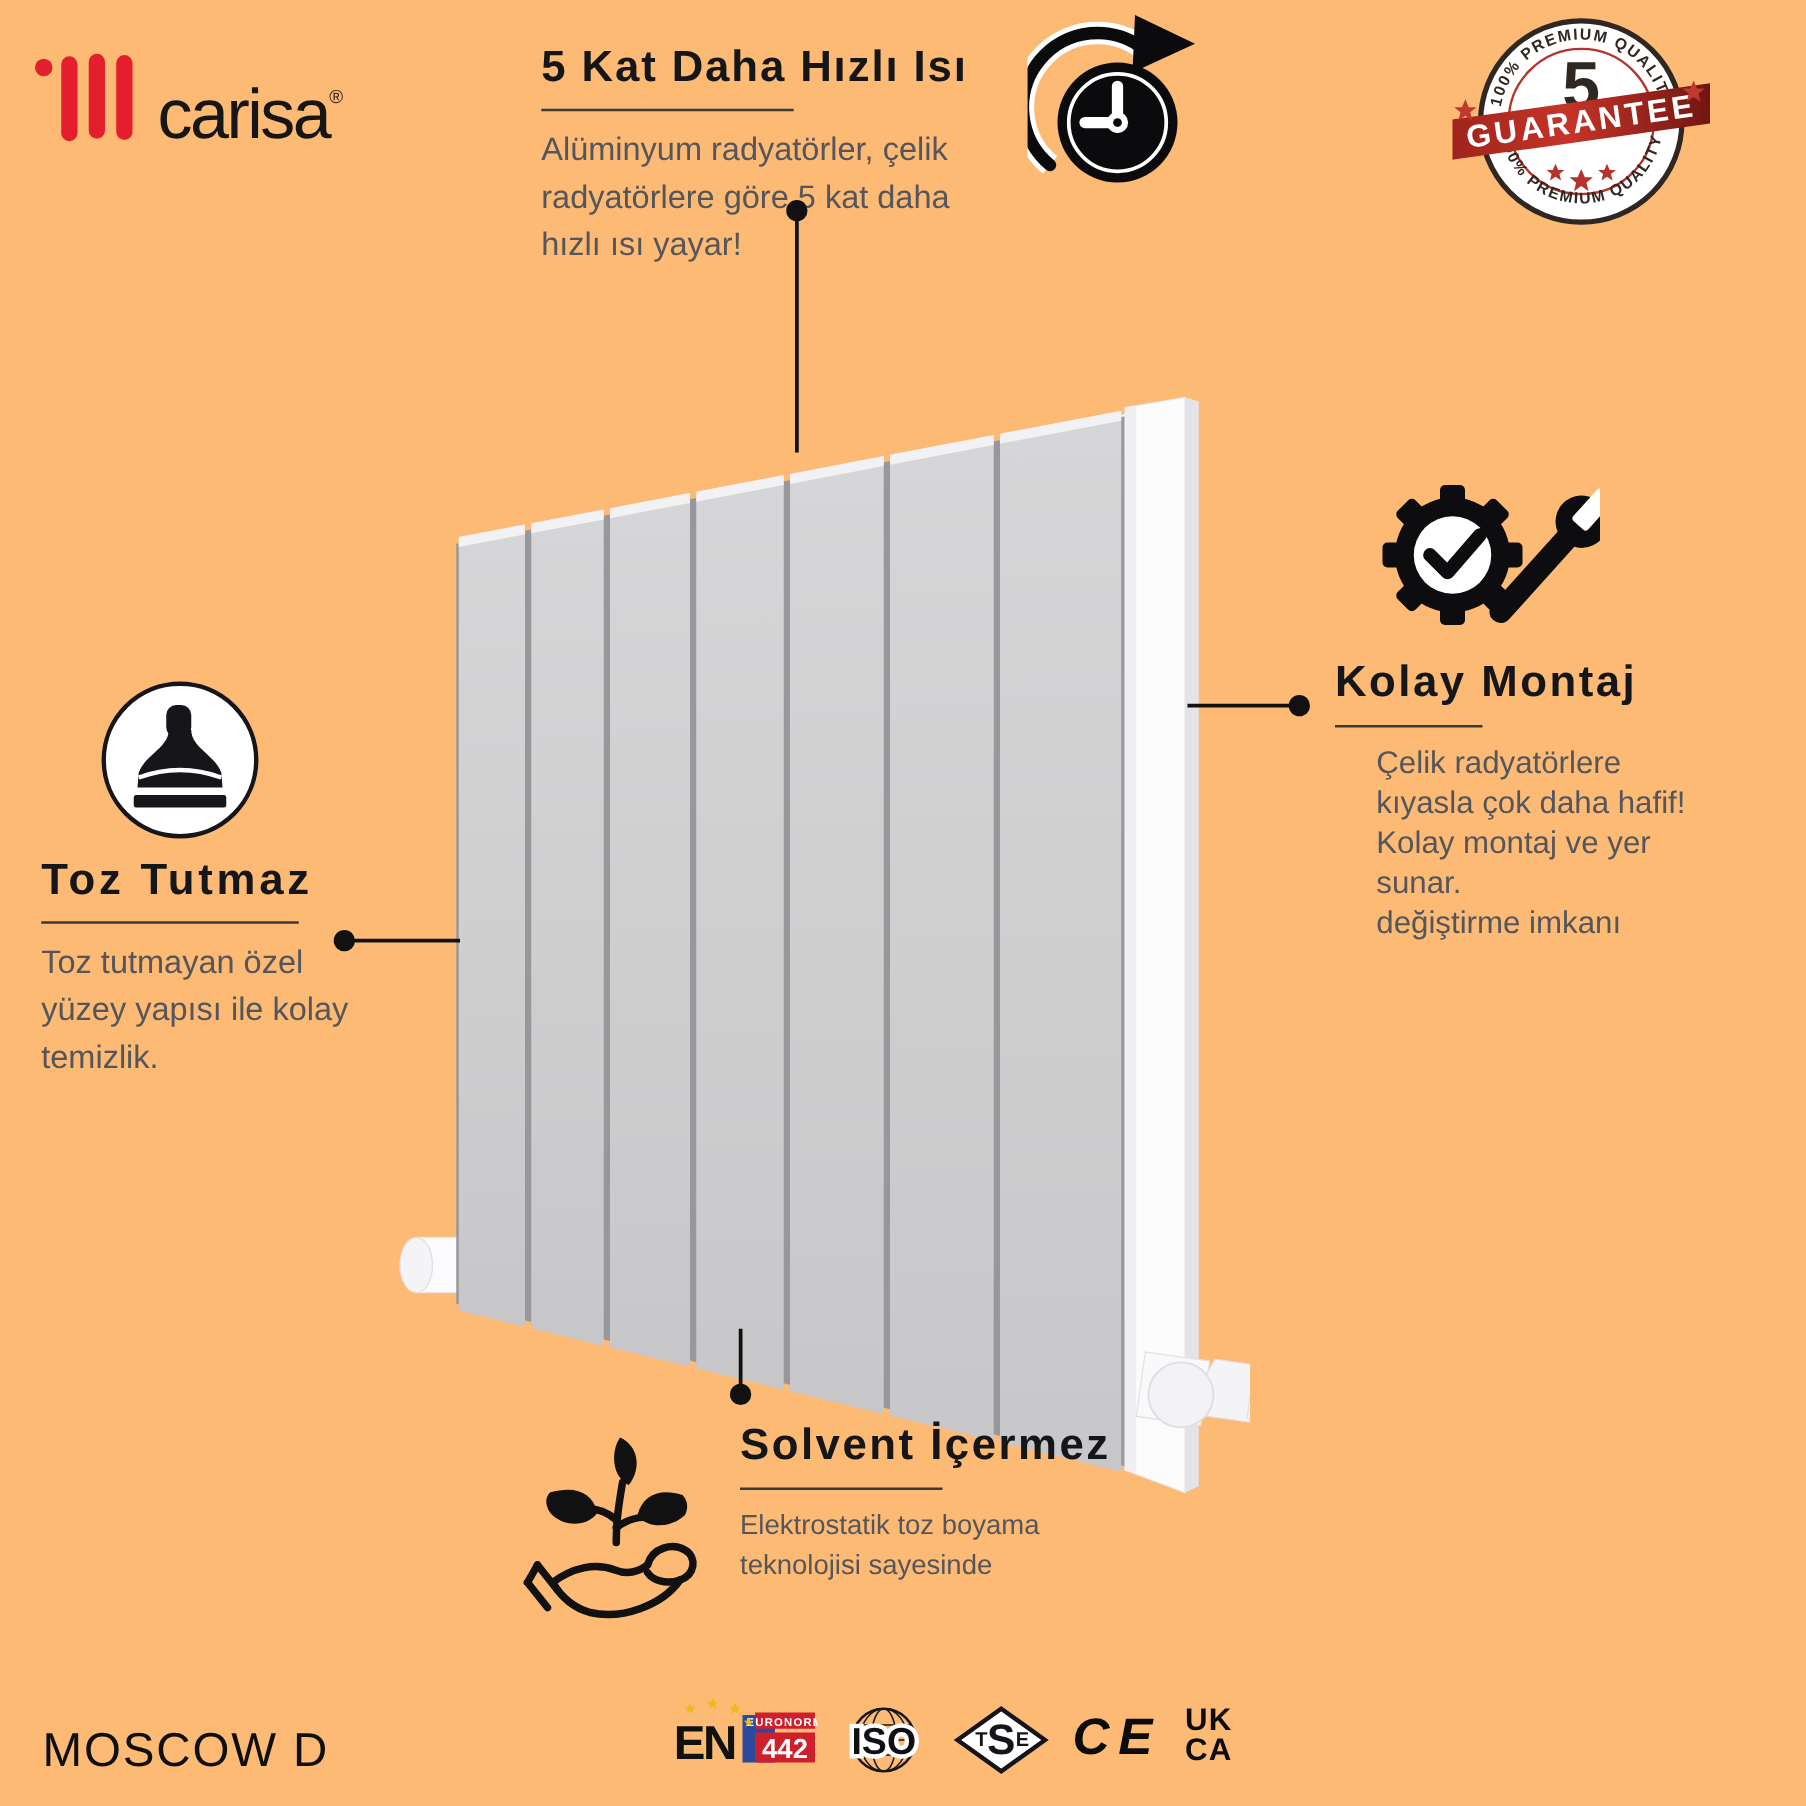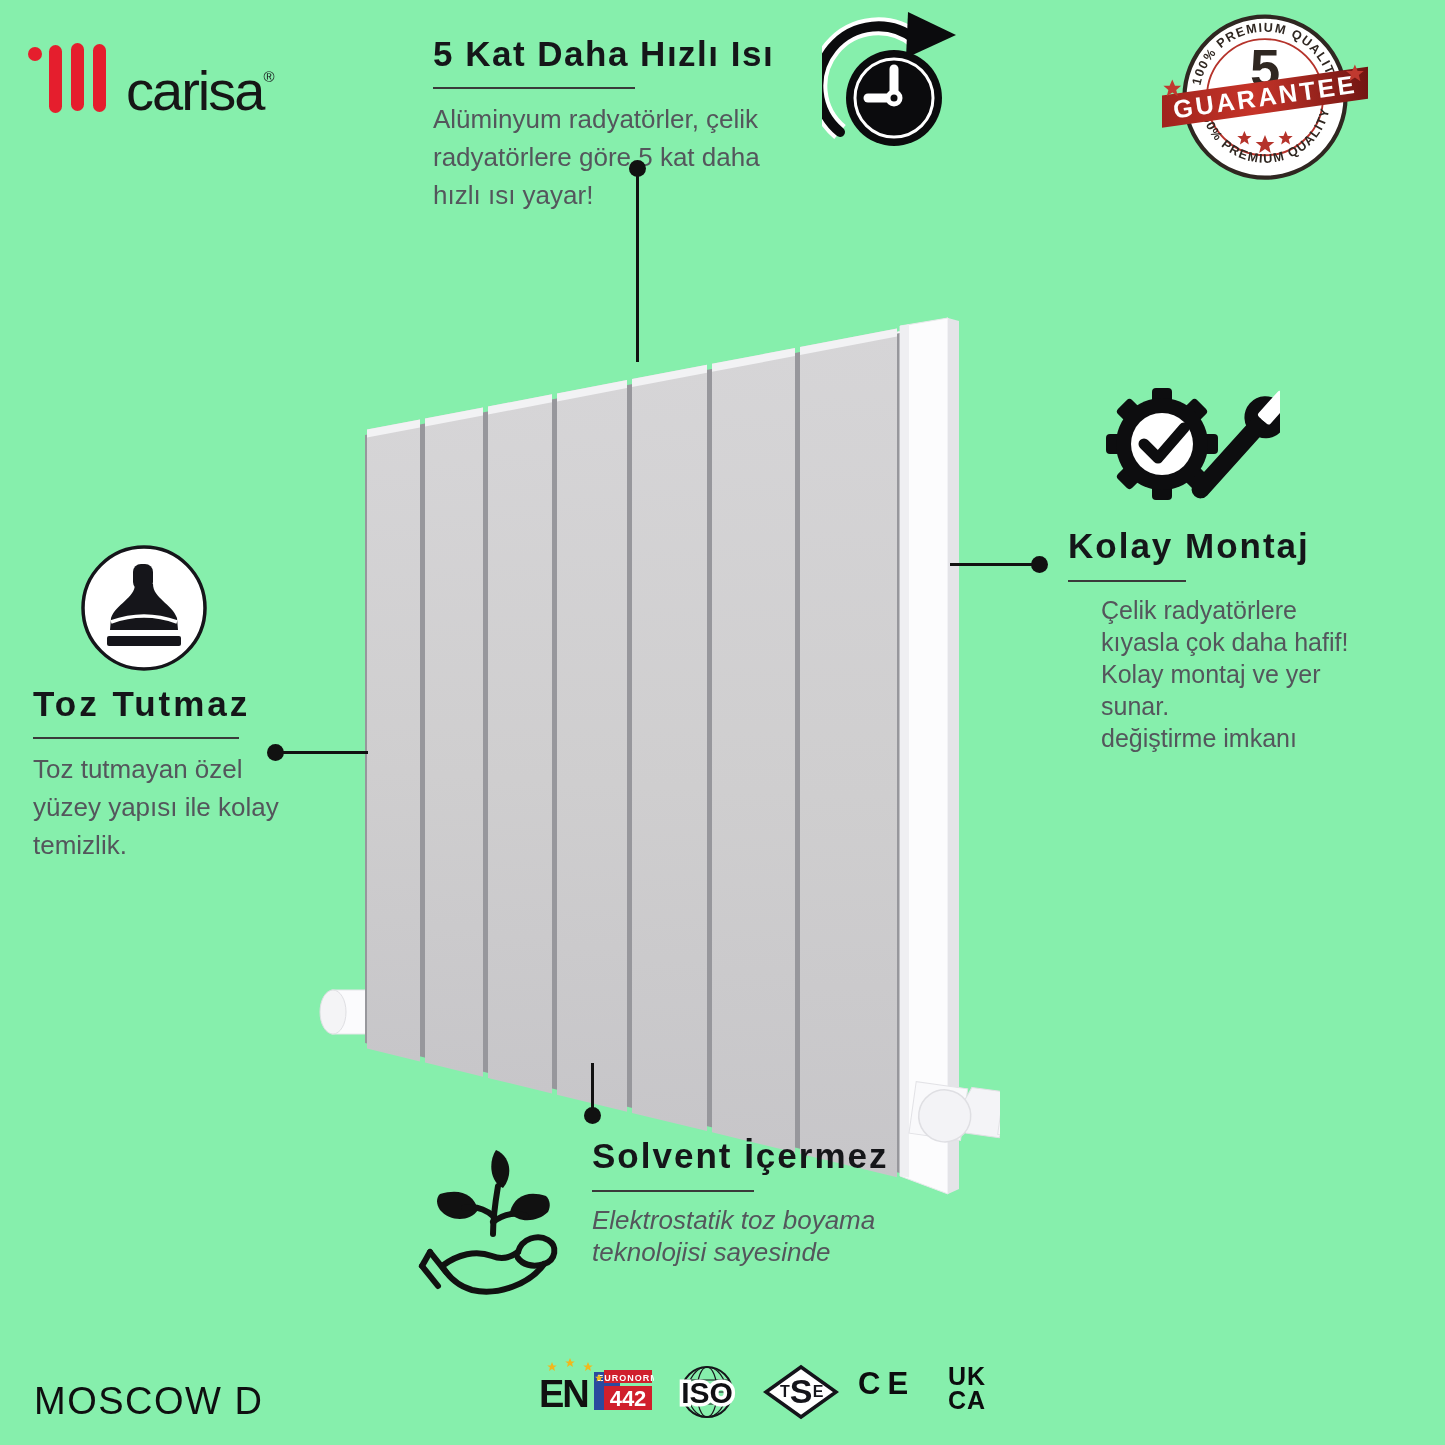--- a/index.html
+++ b/index.html
@@ -1,16 +1,16 @@
 <!DOCTYPE html>
 <html><head>
 <meta charset="utf-8">
 <style>
   html,body{margin:0;padding:0;background:#fff;}
-  #canvas{position:relative;width:1445px;height:1445px;background:#86efac;overflow:hidden;
+  #canvas{position:relative;width:1445px;height:1445px;background:#fdba74;overflow:hidden;
           font-family:"Liberation Sans",sans-serif;color:#1a1b1e;}
   .abs{position:absolute;}
   
   .logo-dot{width:14px;height:14px;border-radius:50%;background:#e51e2d;}
   .logo-bar{width:13px;height:68px;border-radius:8px;background:#e51e2d;}
   .logo-word{font-size:56px;font-weight:500;letter-spacing:-2px;color:#161616;}
   .logo-reg{font-size:15px;font-weight:400;vertical-align:28px;letter-spacing:0;}
   
   .feat-title{font-weight:700;color:#151619;white-space:nowrap;}
   .t35{font-size:35px;letter-spacing:1.5px;}
@@ -18,21 +18,21 @@
   .feat-body{color:#54565c;}
   .fb26{font-size:26px;line-height:38px;}
   .fb25{font-size:25px;line-height:32px;}
   .body-line{white-space:pre;}
   .feat-body strong{color:#44454a;font-weight:700;}
   
   .c-line{background:#111;}
   .c-dot{width:17px;height:17px;border-radius:50%;background:#111;}
   
   .model-name{font-size:38px;font-weight:400;letter-spacing:1.5px;color:#0f0f10;text-align:right;}
-  .ce-mark{font-size:31px;font-weight:600;letter-spacing:7px;color:#0c0c0e;}
+  .ce-mark{font-size:41px;font-weight:600;letter-spacing:7px;color:#0c0c0e;font-style:italic;}
   .ukca{font-size:25px;font-weight:800;line-height:24px;letter-spacing:1px;color:#0c0c0e;}
 </style>
 </head>
 <body>
 
 <div id="canvas">
 
   <div class="abs" style="left:28px;top:40px;width:290px;height:90px;">
     <div class="abs logo-dot" style="left:0;top:7px;"></div>
     <div class="abs logo-bar" style="left:21px;top:5px;"></div>
@@ -229,21 +229,21 @@
       <path d="M24,120 C40,108 58,104 74,110 C84,114 92,112 100,106"></path>
       <path d="M12,106 L28,126"></path>
       <path d="M4,120 L20,140"></path>
       <path d="M12,106 L4,120"></path>
     </g>
   </svg>
 
   <div class="abs" style="left:592px;top:1136px;width:370px;">
     <div class="feat-title t35" style="letter-spacing:2px;">Solvent İçermez</div>
     <div class="underline" style="width:162px;margin-top:14px;"></div>
-    <div class="feat-body fb25" style="margin-top:12px;font-size:26px;font-style:italic;">
+    <div class="feat-body fb25" style="margin-top:12px;font-size:22px;">
       <div class="body-line">Elektrostatik toz boyama</div>
       <div class="body-line">teknolojisi sayesinde</div>
     </div>
   </div>
 
   <svg class="abs" style="left:538px;top:1358px;" width="116" height="62" viewBox="0 0 116 62">
     <defs>
         <path id="starC" d="M0,-10 L2.9,-3.1 L9.5,-3.1 L4.2,1.2 L5.9,8.1 L0,4 L-5.9,8.1 L-4.2,1.2 L-9.5,-3.1 L-2.9,-3.1 Z"></path>
       </defs>
     <rect x="56" y="14" width="26" height="38" fill="#2b4a9e"></rect>

